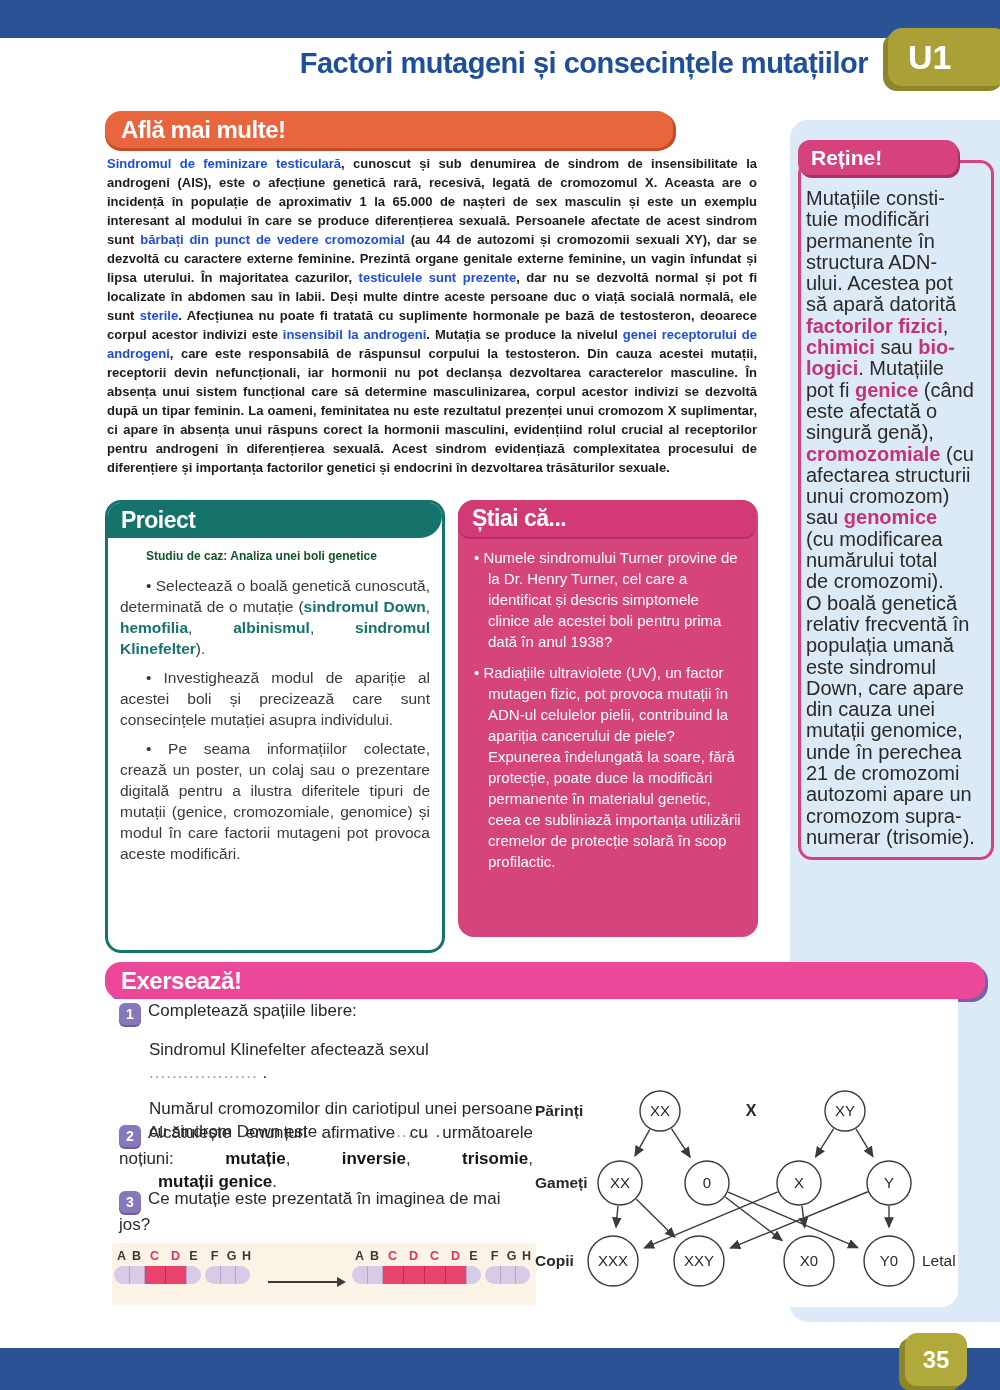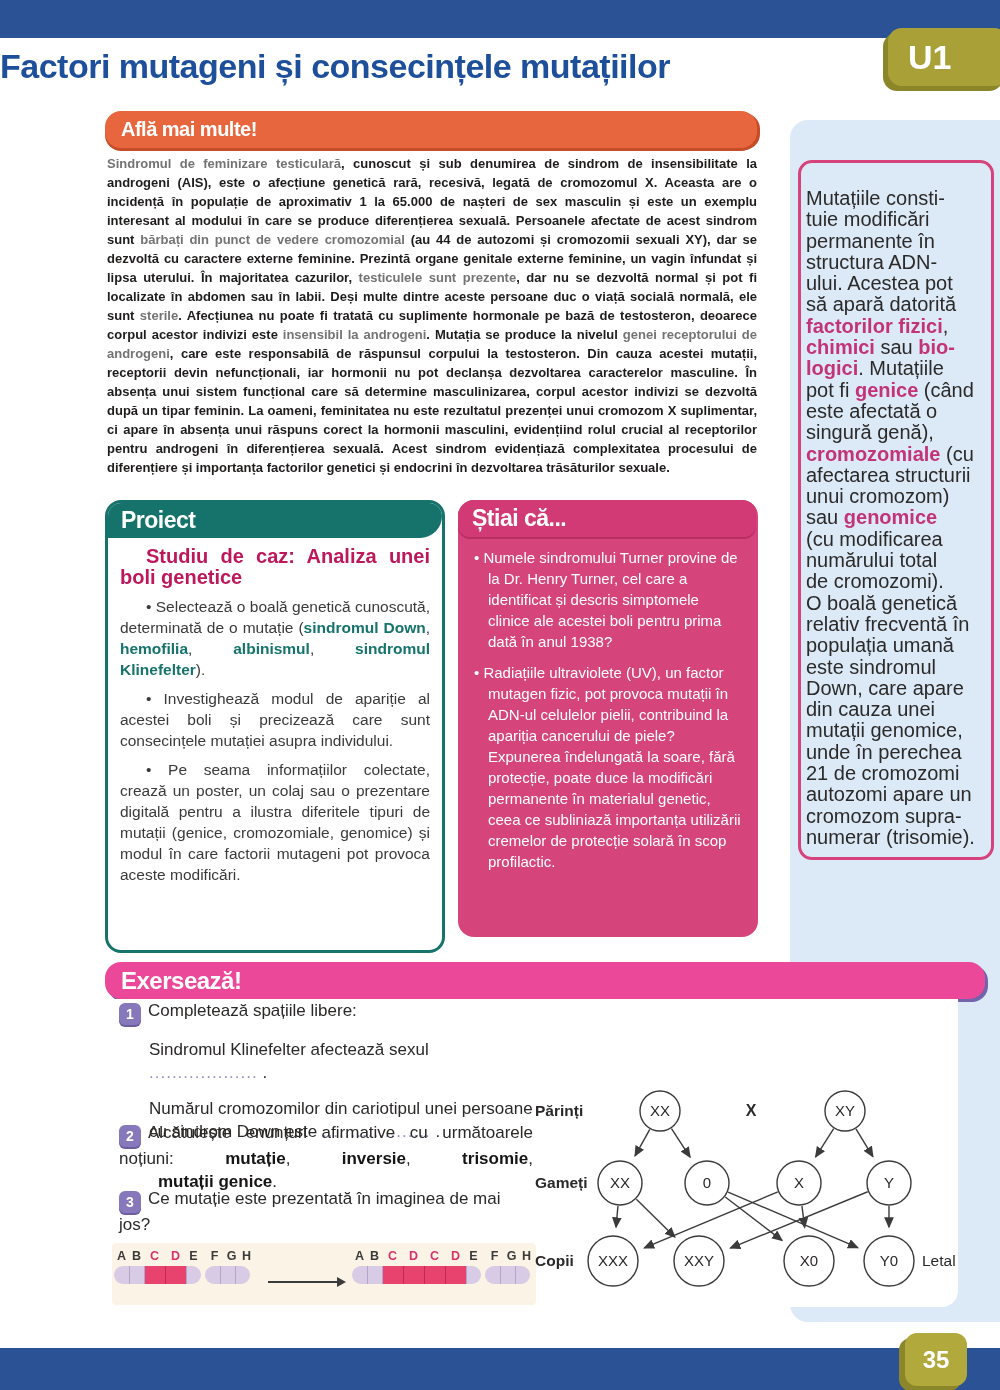--- a/index.html
+++ b/index.html
@@ -1,54 +1,54 @@
 <!DOCTYPE html>
 <html><head>
 <meta charset="utf-8">
 <style>
   html,body{margin:0;padding:0;background:#fff;}
   .page{position:relative;width:1000px;height:1390px;overflow:hidden;background:#fff;
         font-family:"Liberation Sans","DejaVu Sans",sans-serif;color:#232020;}
   
   .topbar{position:absolute;left:0;top:0;width:1000px;height:38px;background:#2a5295;}
   .footerbar{position:absolute;left:0;top:1348px;width:1000px;height:42px;background:#2a5295;}
-  .page-title{position:absolute;left:0;top:47px;width:868px;text-align:left;
-      font-size:34px;font-weight:bold;color:#1d4f9a;letter-spacing:-0.5px;}
+  .page-title{position:absolute;left:0;top:47px;width:868px;text-align:right;
+      font-size:29px;font-weight:bold;color:#1d4f9a;letter-spacing:-0.5px;}
   .u1-badge{position:absolute;left:888px;top:28px;width:120px;height:58px;background:#a9a138;
       border-radius:14px;box-shadow:-5px 5px 0 #8c862b;color:#fff;font-size:34px;font-weight:bold;
       line-height:58px;padding-left:20px;box-sizing:border-box;}
   .page-num-badge{position:absolute;left:905px;top:1333px;width:62px;height:53px;background:#b1a93c;
       border-radius:12px;box-shadow:-6px 5px 0 #8c862b;color:#fff;font-size:24px;font-weight:bold;
       text-align:center;line-height:53px;}
   
   .side-panel{position:absolute;left:790px;top:120px;width:220px;height:1202px;
       background:#dce9f6;border-radius:18px 0 0 18px;}
   
-  .afla-bar{position:absolute;left:105px;top:111px;width:652px;height:37px;background:#e8663e;
+  .afla-bar{position:absolute;left:105px;top:111px;width:568px;height:37px;background:#e8663e;
       border-radius:16px;box-shadow:0 3px 0 #c64d27, 3px 2px 0 #c64d27;color:#fff;font-weight:bold;
-      font-size:20px;line-height:37px;padding-left:16px;box-sizing:border-box;letter-spacing:-0.5px;}
+      font-size:24px;line-height:37px;padding-left:16px;box-sizing:border-box;letter-spacing:-0.5px;}
   .afla-text{position:absolute;left:107px;top:154px;width:650px;font-size:13px;line-height:19px;
       text-align:justify;color:#1f1c1c;font-weight:600;}
-  .afla-text b.o{color:#737373;}
+  .afla-text b.o{color:#1d4ed8;}
   
   .retine-box{position:absolute;left:798px;top:160px;width:196px;height:700px;border:3px solid #d6437c;
       border-radius:14px;box-sizing:border-box;}
   .retine-tab{position:absolute;left:798px;top:140px;width:160px;height:35px;background:#d6437c;
       border-radius:12px;box-shadow:2px 3px 0 #a93061;color:#fff;font-weight:bold;font-size:21px;
       line-height:35px;padding-left:13px;box-sizing:border-box;}
   .retine-text{position:absolute;left:806px;top:188px;width:180px;font-size:20px;line-height:21.3px;color:#2b2a29;}
   .retine-text b{color:#c23377;}
   
   .proiect-box{position:absolute;left:105px;top:500px;width:340px;height:453px;border:3px solid #15736c;
       border-radius:16px;background:#fff;box-sizing:border-box;overflow:hidden;}
   .proiect-header{height:35px;background:#15736c;border-radius:10px 10px 22px 0;color:#fff;
       font-weight:bold;font-size:23px;line-height:34px;padding-left:13px;letter-spacing:-0.5px;}
   .proiect-body{padding:8px 12px 0 12px;font-size:15.5px;line-height:21px;color:#3a3a3a;}
   .proiect-body p{margin:0 0 8px 0;text-align:justify;text-indent:26px;}
-  .proiect-body .ptitle{color:#be185d;font-weight:bold;font-size:20px;}
+  .proiect-body .ptitle{color:#14532d;font-weight:bold;font-size:12px;}
   .proiect-body b{color:#15736c;}
   
   .stiai-box{position:absolute;left:458px;top:500px;width:300px;height:437px;background:#d5457b;
       border-radius:16px;overflow:hidden;}
   .stiai-header{height:37px;background:#d23a75;border-radius:12px;margin:0 2px 0 0;color:#fff;
       font-weight:bold;font-size:23px;line-height:36px;padding-left:14px;letter-spacing:-0.5px;
       box-shadow:0 2px 0 #b73064;}
   .stiai-body{padding:10px 14px 0 16px;color:#fff;font-size:15px;line-height:21px;}
   .stiai-body p{margin:0 0 10px 0;padding-left:14px;text-indent:-14px;}
   
@@ -91,20 +91,21 @@
   <div class="topbar"></div>
   <div class="page-title">Factori mutageni și consecințele mutațiilor</div>
   <div class="u1-badge">U1</div>
 
   <div class="side-panel"></div>
 
   <div class="afla-bar">Află mai multe!</div>
   <div class="afla-text"><b class="o">Sindromul de feminizare testiculară</b>, cunoscut și sub denumirea de sindrom de insensibilitate la androgeni (AIS), este o afecțiune genetică rară, recesivă, legată de cromozomul X. Aceasta are o incidență în populație de aproximativ 1 la 65.000 de nașteri de sex masculin și este un exemplu interesant al modului în care se produce diferențierea sexuală. Persoanele afectate de acest sindrom sunt <b class="o">bărbați din punct de vedere cromozomial</b> (au 44 de autozomi și cromozomii sexuali XY), dar se dezvoltă cu caractere externe feminine. Prezintă organe genitale externe feminine, un vagin înfundat și lipsa uterului. În majoritatea cazurilor, <b class="o">testiculele sunt prezente</b>, dar nu se dezvoltă normal și pot fi localizate în abdomen sau în labii. Deși multe dintre aceste persoane duc o viață socială normală, ele sunt <b class="o">sterile</b>. Afecțiunea nu poate fi tratată cu suplimente hormonale pe bază de testosteron, deoarece corpul acestor indivizi este <b class="o">insensibil la androgeni</b>. Mutația se produce la nivelul <b class="o">genei receptorului de androgeni</b>, care este responsabilă de răspunsul corpului la testosteron. Din cauza acestei mutații, receptorii devin nefuncționali, iar hormonii nu pot declanșa dezvoltarea caracterelor masculine. În absența unui sistem funcțional care să determine masculinizarea, corpul acestor indivizi se dezvoltă după un tipar feminin. La oameni, feminitatea nu este rezultatul prezenței unui cromozom X suplimentar, ci apare în absența unui răspuns corect la hormonii masculini, evidențiind rolul crucial al receptorilor pentru androgeni în diferențierea sexuală. Acest sindrom evidențiază complexitatea procesului de diferențiere și importanța factorilor genetici și endocrini în dezvoltarea trăsăturilor sexuale.</div>
 
   <div class="retine-box"></div>
+  <div class="retine-tab">Reține!</div>
   <div class="retine-text">Mutațiile consti-<br>tuie modificări<br>permanente în<br>structura ADN-<br>ului. Acestea pot<br>să apară datorită<br><b>factorilor fizici</b>,<br><b>chimici</b> sau <b>bio-<br>logici</b>. Mutațiile<br>pot fi <b>genice</b> (când<br>este afectată o<br>singură genă),<br><b>cromozomiale</b> (cu<br>afectarea structurii<br>unui cromozom)<br>sau <b>genomice</b><br>(cu modificarea<br>numărului total<br>de cromozomi).<br>O boală genetică<br>relativ frecventă în<br>populația umană<br>este sindromul<br>Down, care apare<br>din cauza unei<br>mutații genomice,<br>unde în perechea<br>21 de cromozomi<br>autozomi apare un<br>cromozom supra-<br>numerar (trisomie).</div>
 
   <div class="proiect-box">
     <div class="proiect-header">Proiect</div>
     <div class="proiect-body">
       <p class="ptitle">Studiu de caz: Analiza unei boli genetice</p>
       <p>• Selectează o boală genetică cunoscută, determinată de o mutație (<b>sindromul Down</b>, <b>hemofilia</b>, <b>albinismul</b>, <b>sindromul Klinefelter</b>).</p>
       <p>• Investighează modul de apariție al acestei boli și precizează care sunt consecințele mutației asupra individului.</p>
       <p>• Pe seama informațiilor colectate, crează un poster, un colaj sau o prezentare digitală pentru a ilustra diferitele tipuri de mutații (genice, cromozomiale, genomice) și modul în care factorii mutageni pot provoca aceste modificări.</p>
     </div>

